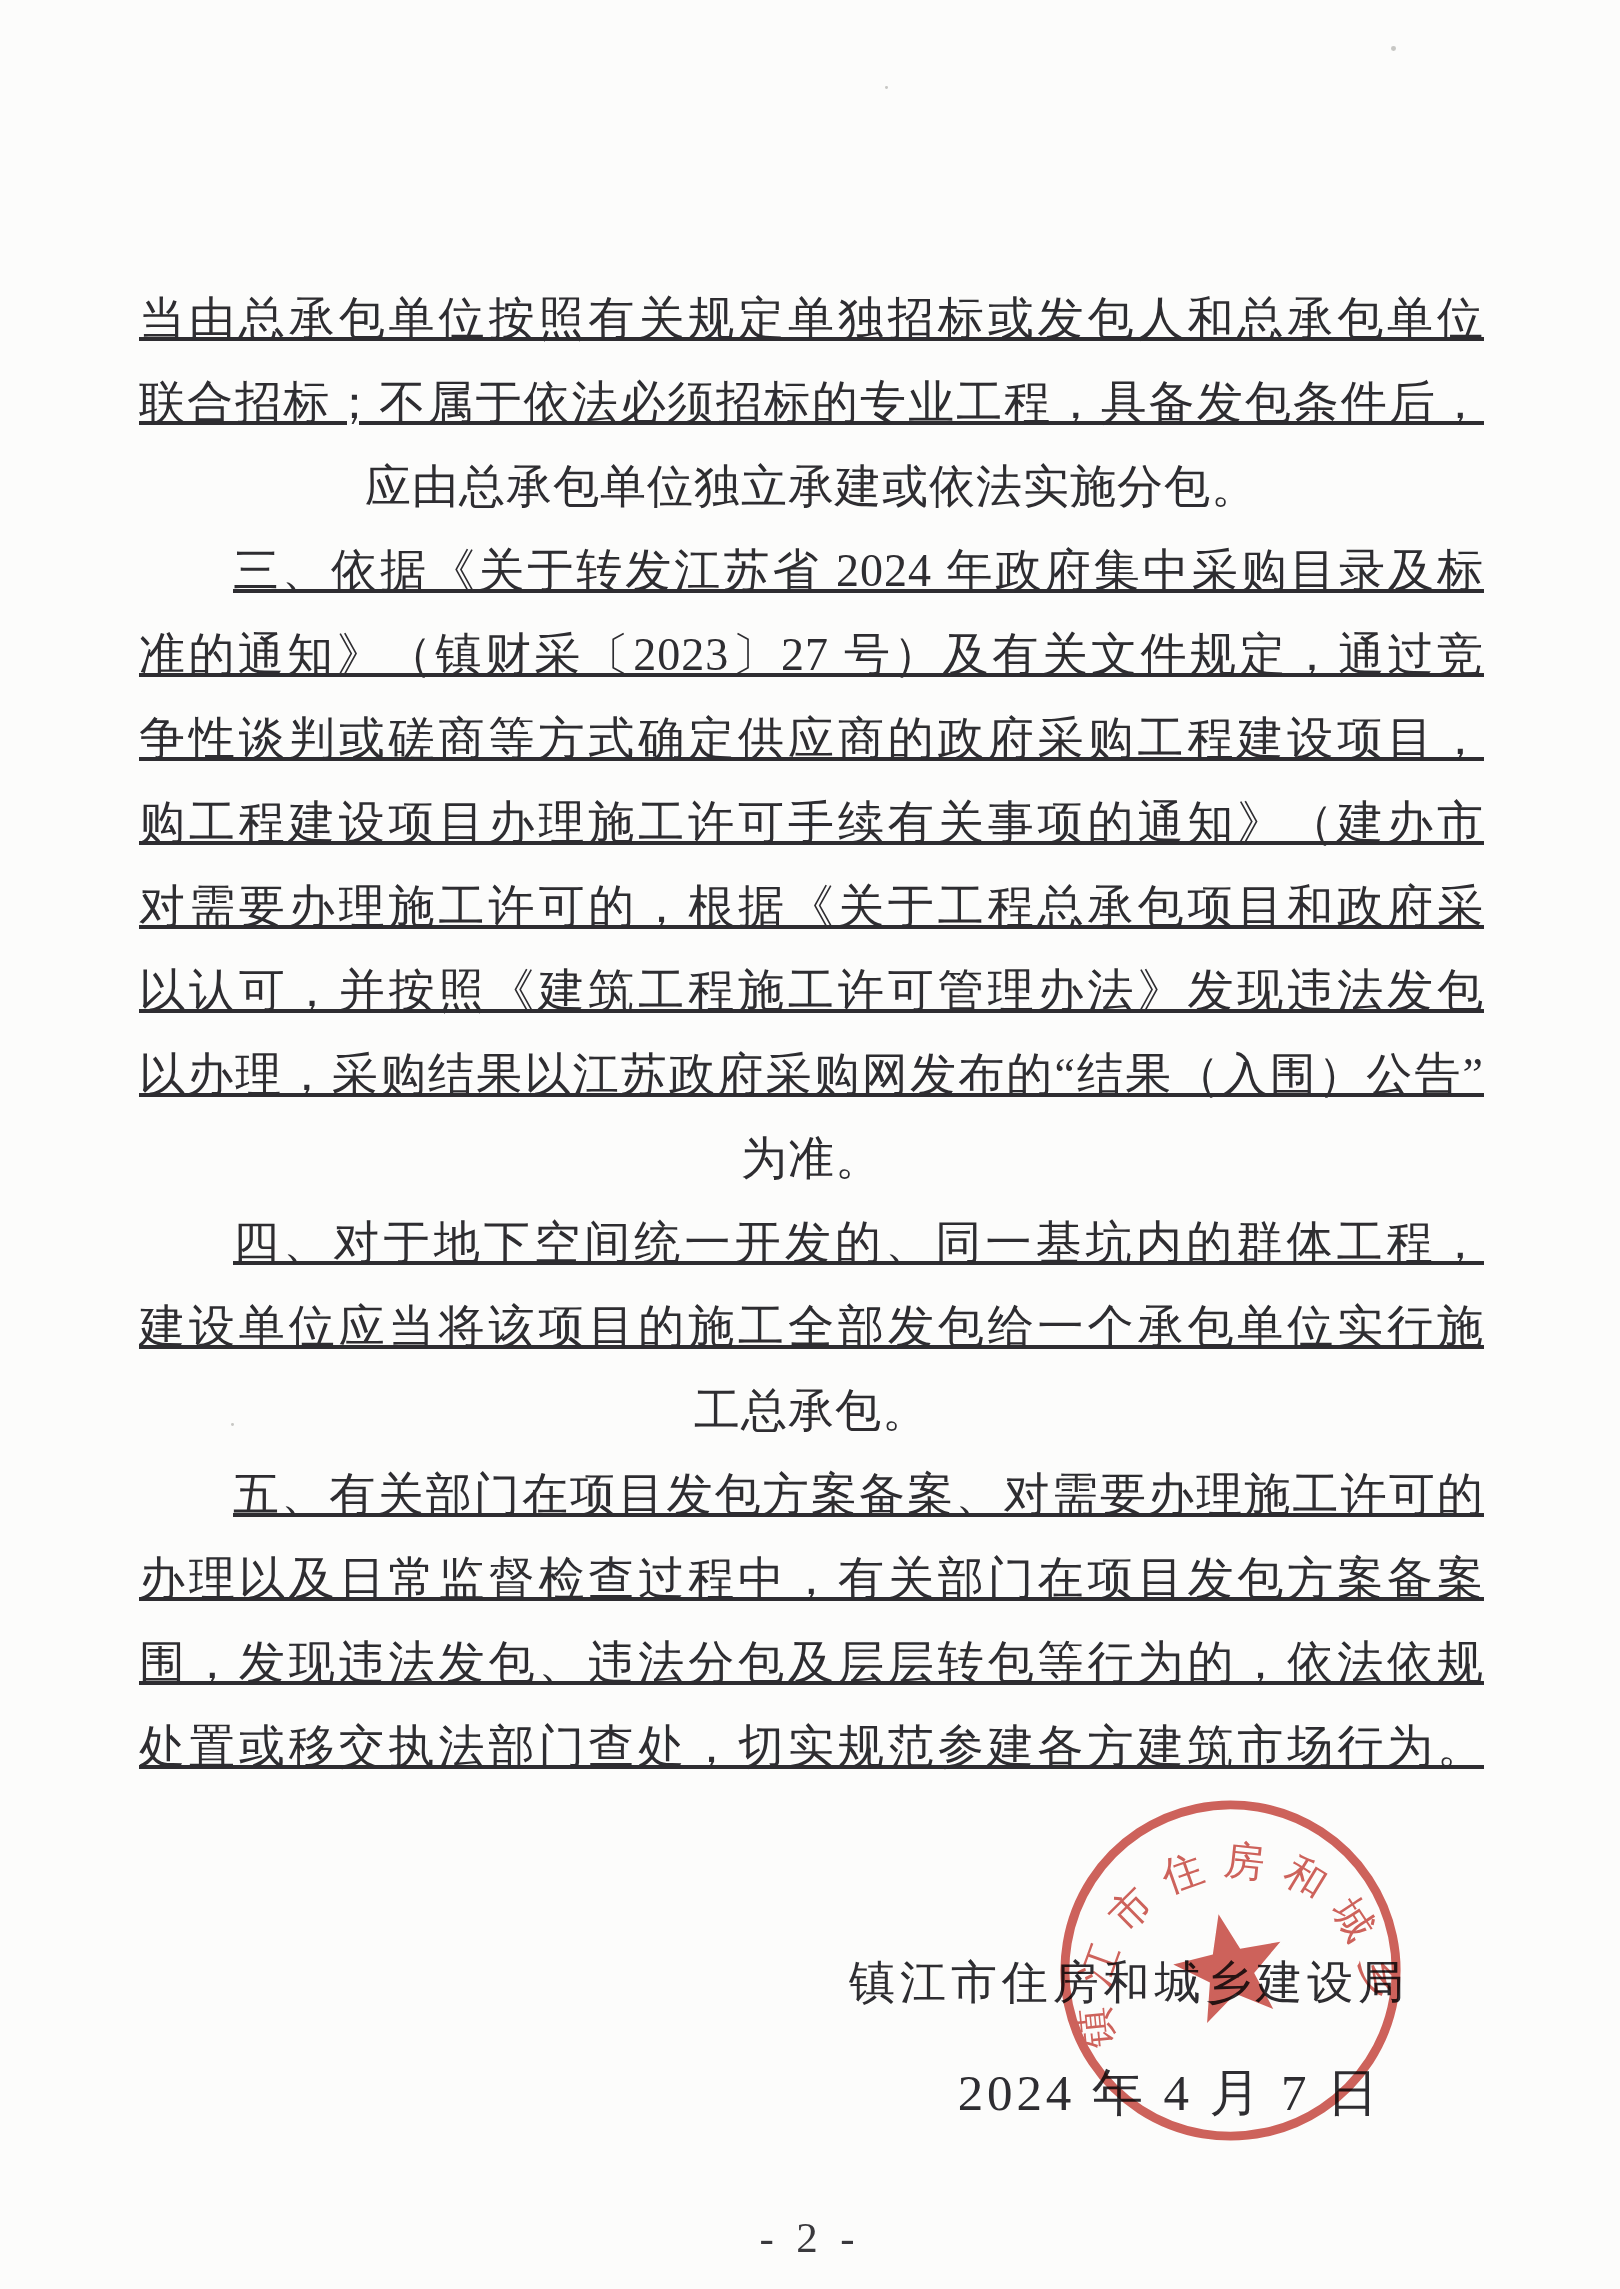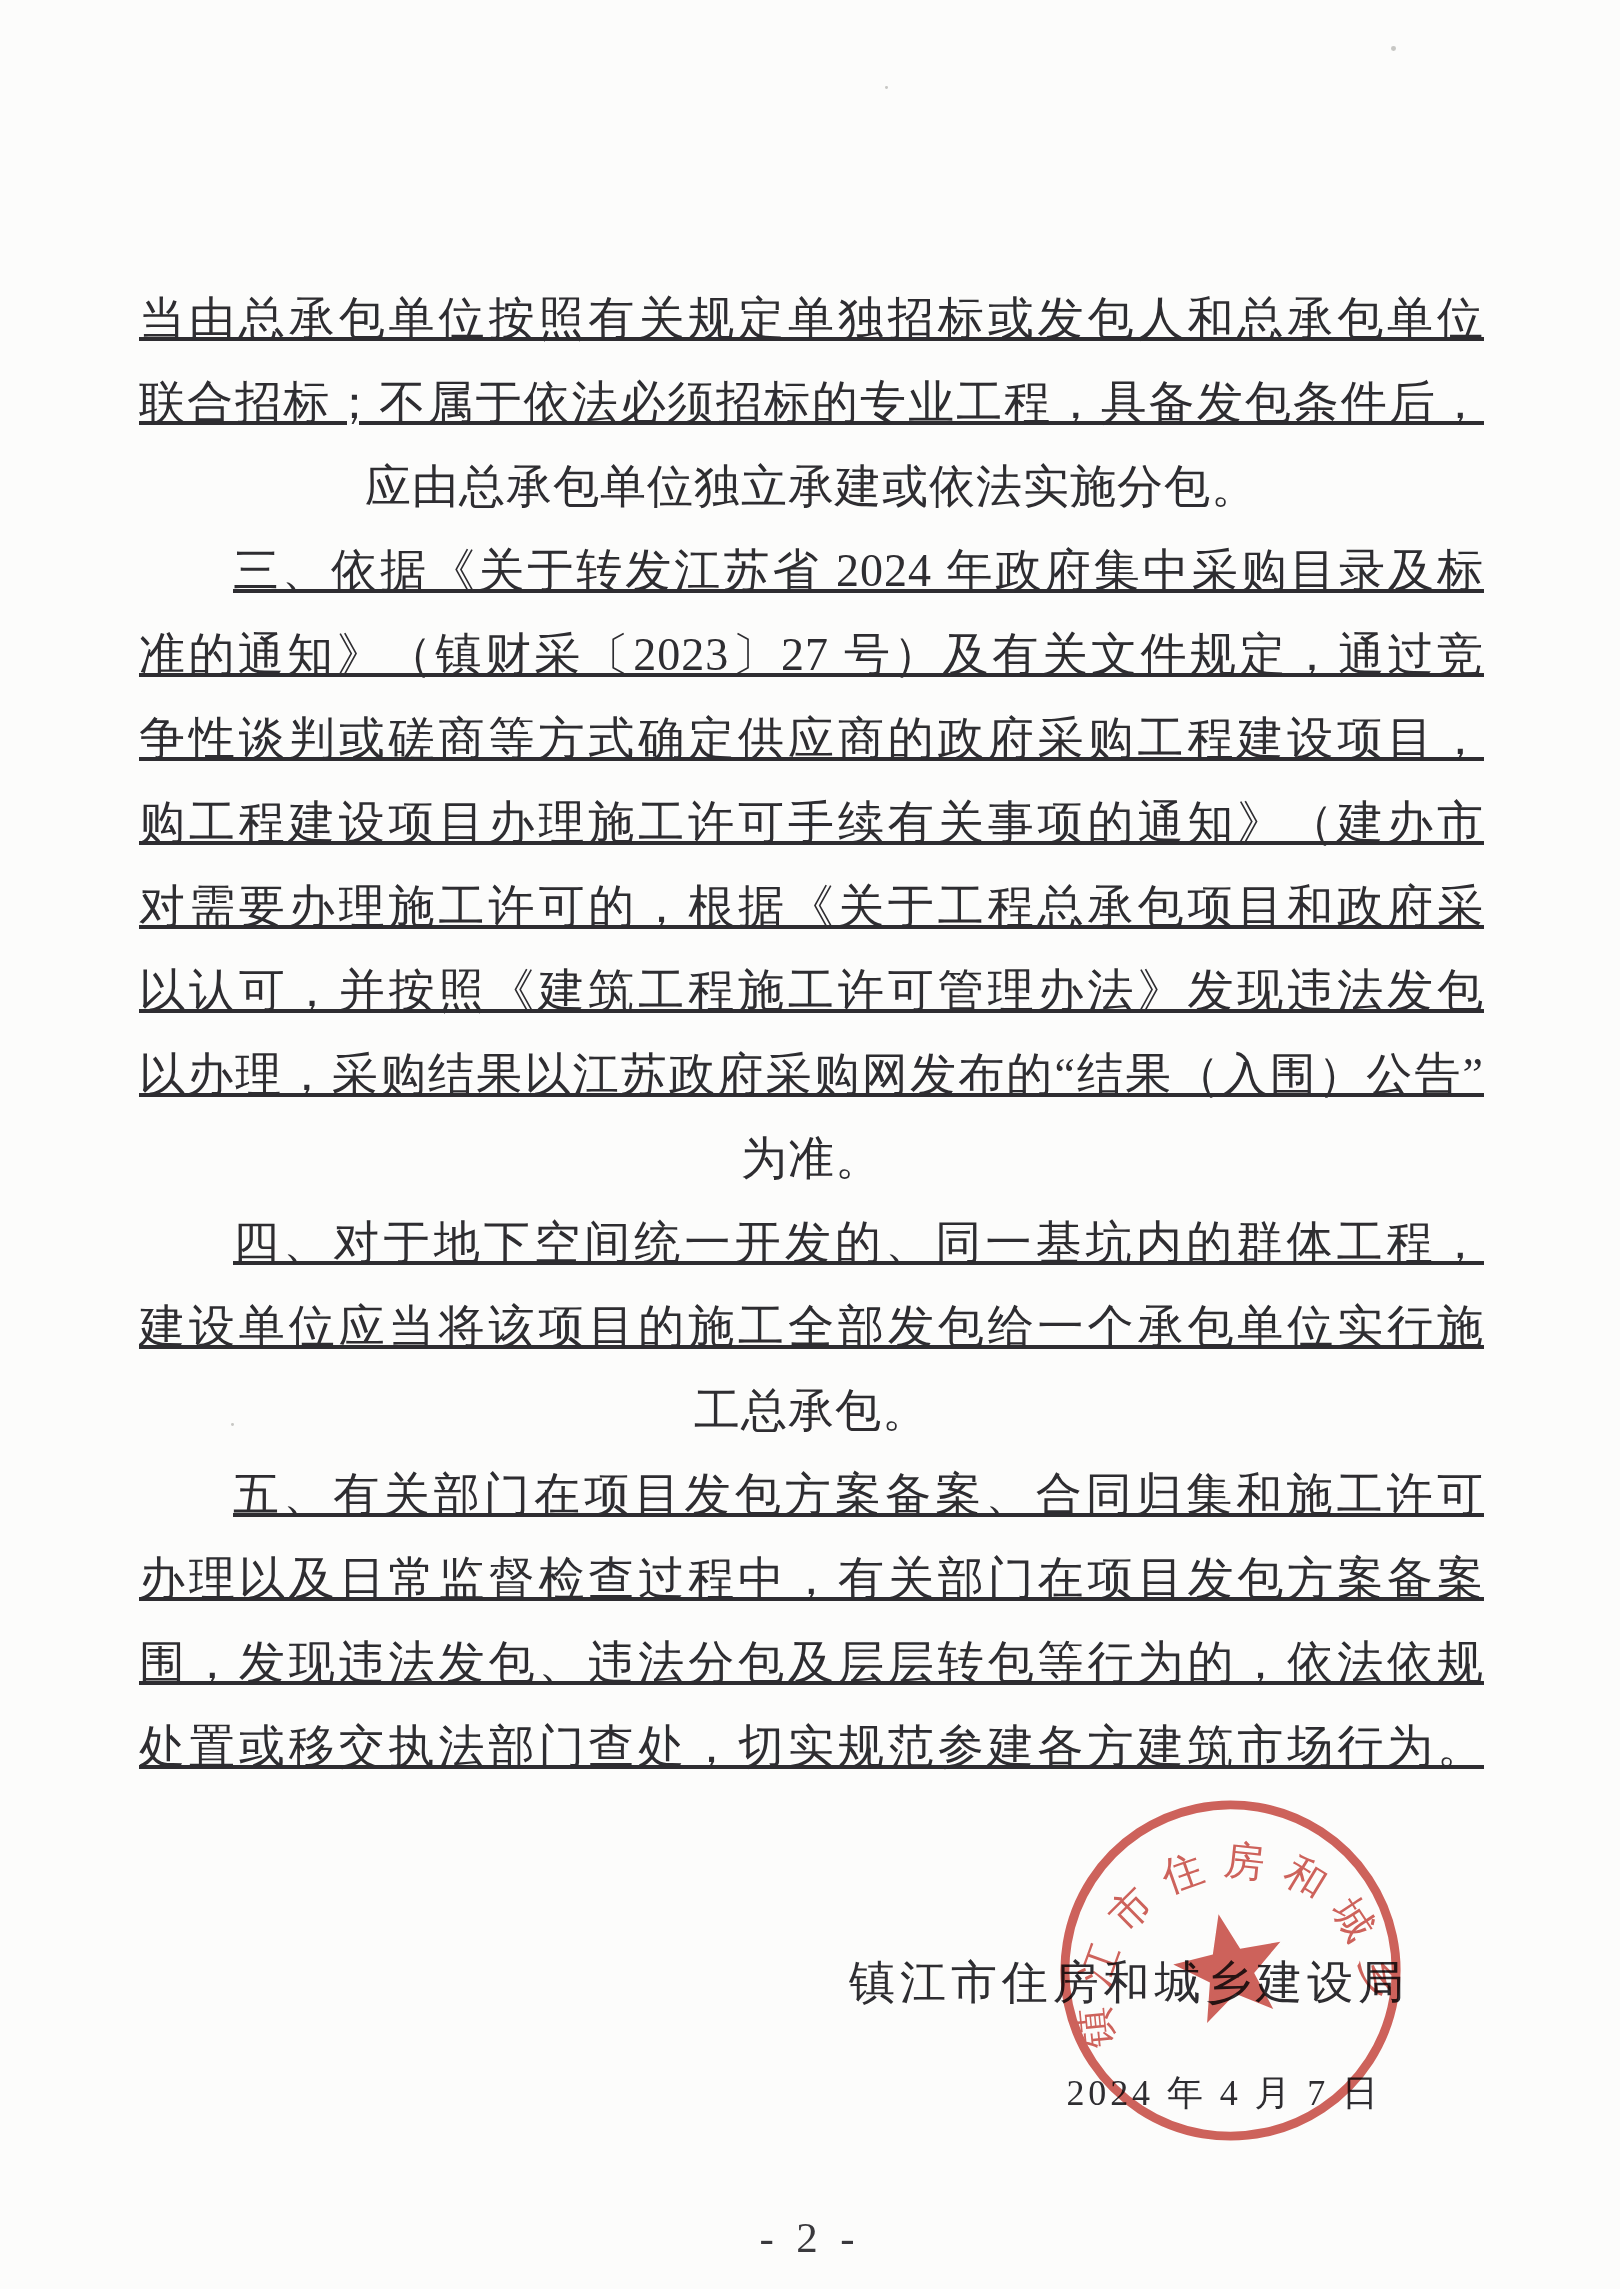--- a/index.html
+++ b/index.html
@@ -19,21 +19,21 @@
   }
   .just{text-align:justify;text-align-last:justify;white-space:normal;height:84px;overflow:hidden;text-decoration:underline;}
   .indent{text-indent:94px;}
   .short{text-align:center;}
   .sig-agency{
     position:absolute;top:1953px;right:211px;
     font-size:46px;letter-spacing:4.9px;line-height:59px;
   }
   .sig-date{
     position:absolute;top:2064px;right:238px;
-    font-size:36px;letter-spacing:3.9px;line-height:59px;
+    font-size:51px;letter-spacing:3.9px;line-height:59px;
   }
   .page-number{
     position:absolute;top:2213px;left:0;width:100%;
     text-align:center;font-size:43px;letter-spacing:5.9px;color:#3a393d;
   }
   .seal{
     position:absolute;left:1052px;top:1792px;width:357px;height:357px;
     transform:rotate(-12deg);
     mix-blend-mode:multiply;opacity:.82;
     pointer-events:none;
@@ -61,21 +61,21 @@
     <div class="line just">准的通知》（镇财采〔2023〕27 号）及有关文件规定，通过竞</div>
     <div class="line just">争性谈判或磋商等方式确定供应商的政府采购工程建设项目，</div>
     <div class="line just">购工程建设项目办理施工许可手续有关事项的通知》（建办市</div>
     <div class="line just">对需要办理施工许可的，根据《关于工程总承包项目和政府采</div>
     <div class="line just">以认可，并按照《建筑工程施工许可管理办法》发现违法发包</div>
     <div class="line just">以办理，采购结果以江苏政府采购网发布的“结果（入围）公告”</div>
     <div class="line short">为准。</div>
     <div class="line just indent">四、对于地下空间统一开发的、同一基坑内的群体工程，</div>
     <div class="line just">建设单位应当将该项目的施工全部发包给一个承包单位实行施</div>
     <div class="line short">工总承包。</div>
-    <div class="line just indent">五、有关部门在项目发包方案备案、合同归集和施工许可</div>
+    <div class="line just indent">五、有关部门在项目发包方案备案、对需要办理施工许可的</div>
     <div class="line just">办理以及日常监督检查过程中，有关部门在项目发包方案备案</div>
     <div class="line just">围，发现违法发包、违法分包及层层转包等行为的，依法依规</div>
     <div class="line just">处置或移交执法部门查处，切实规范参建各方建筑市场行为。</div>
   </div>
 
   <div class="sig-agency">镇江市住房和城乡建设局</div>
   <div class="sig-date">2024 年 4 月 7 日</div>
 
   <div class="seal">
     <svg viewBox="0 0 360 360" xmlns="http://www.w3.org/2000/svg">

